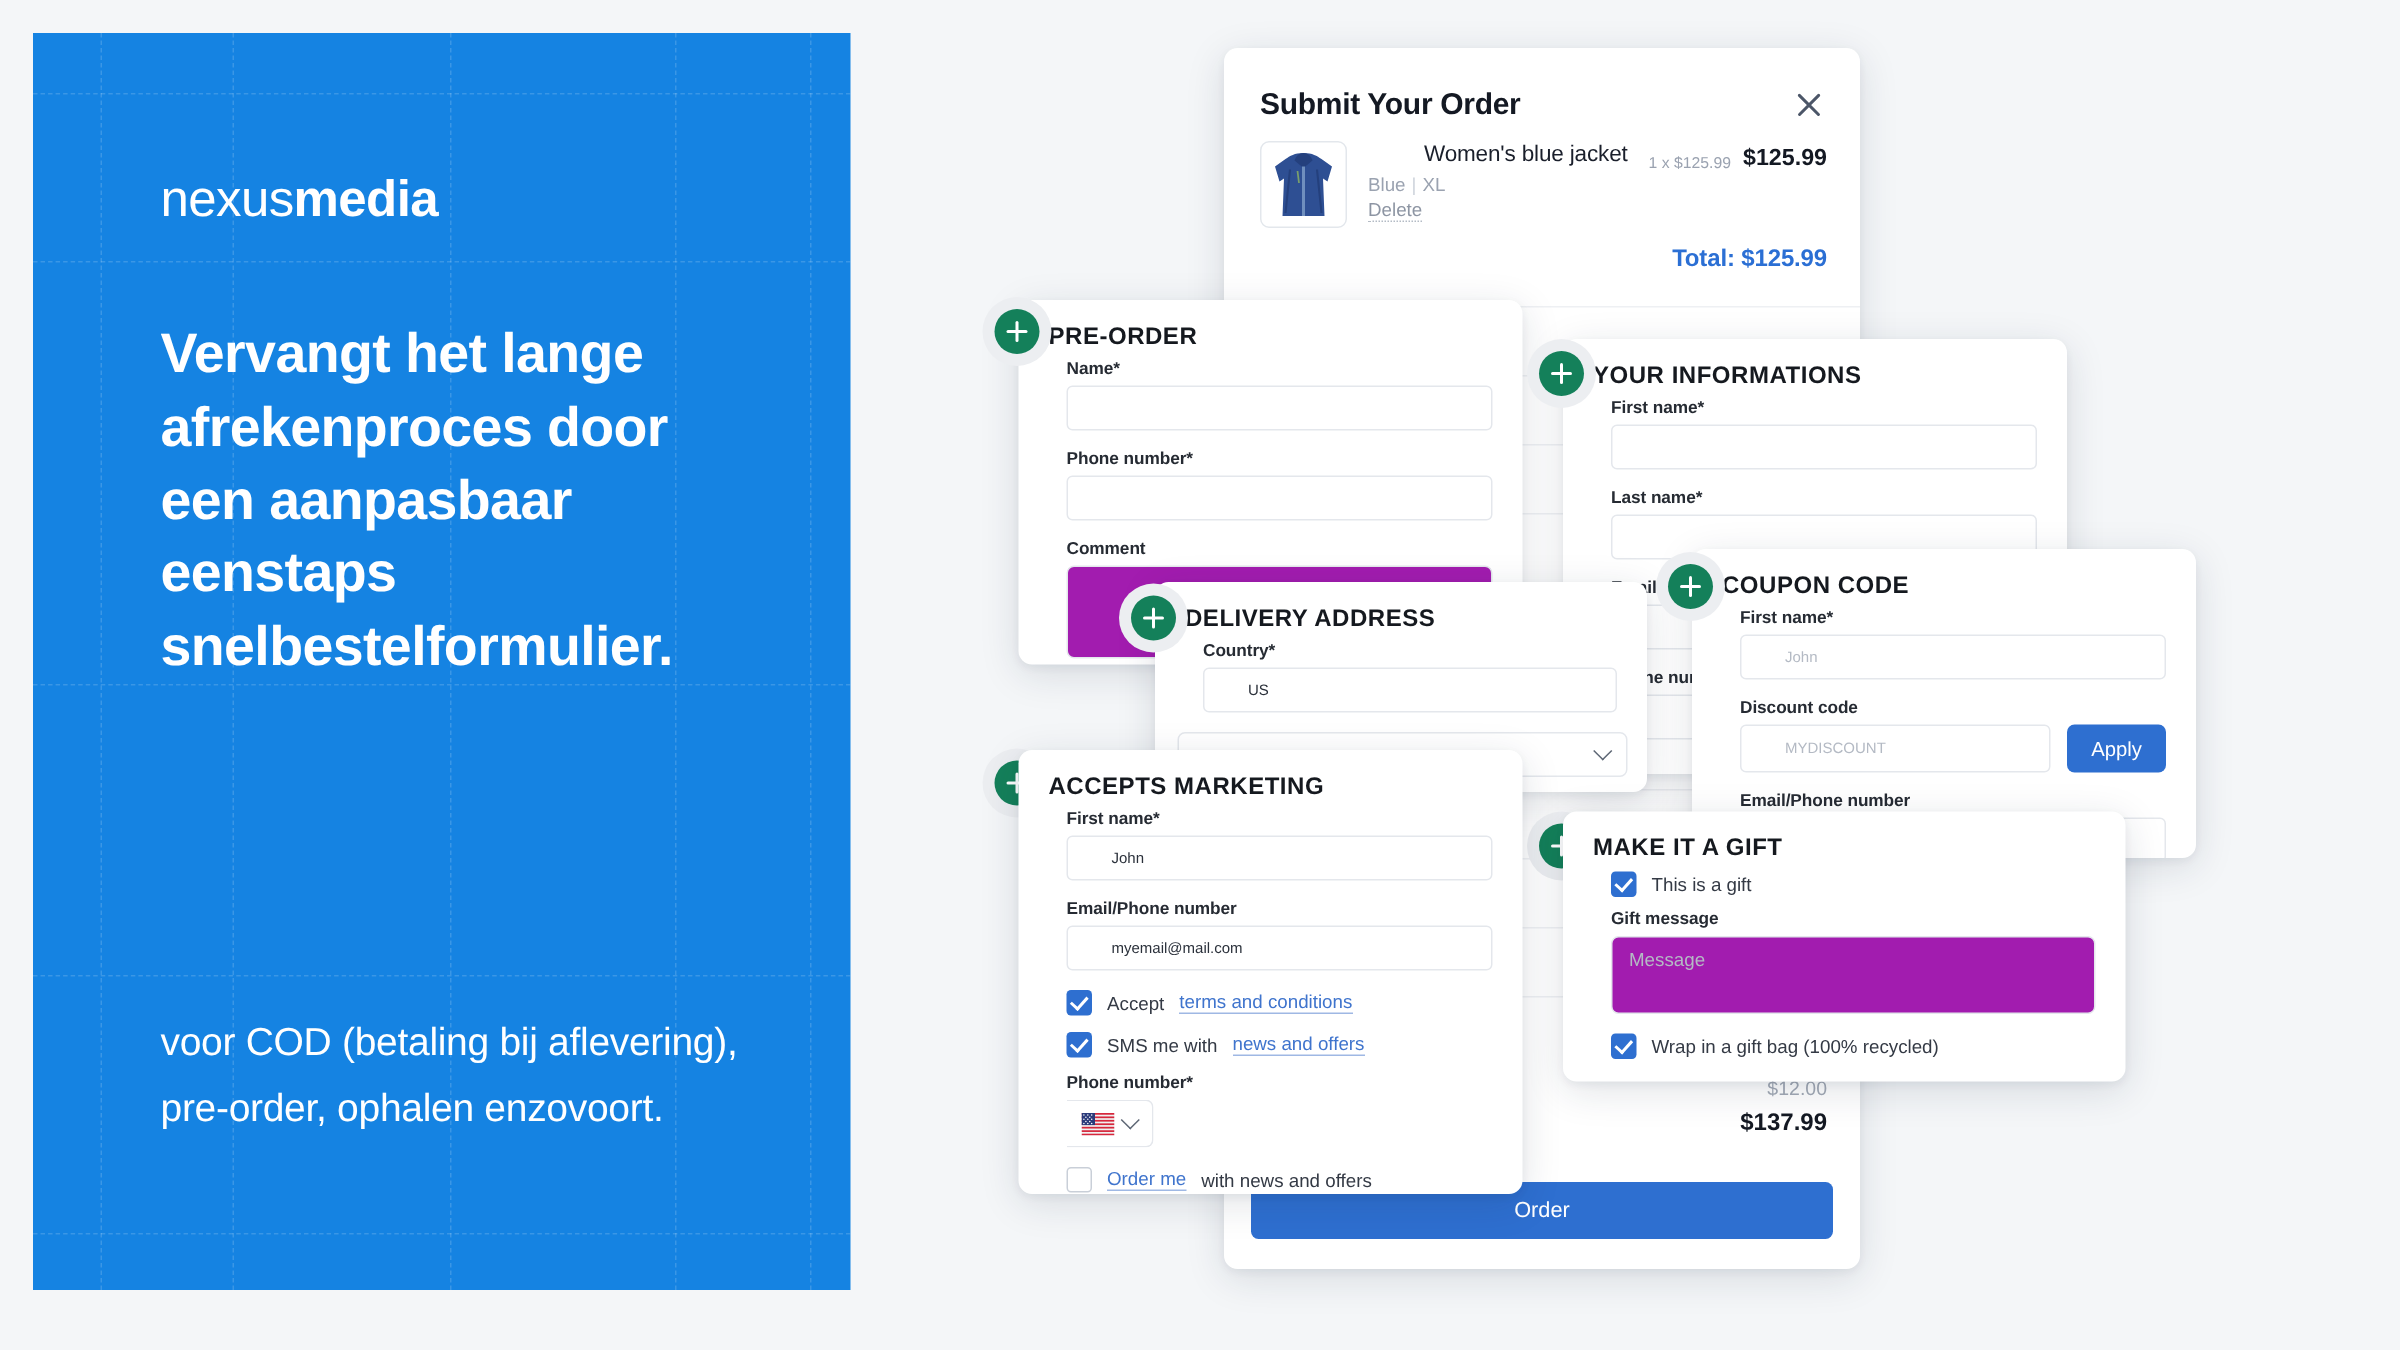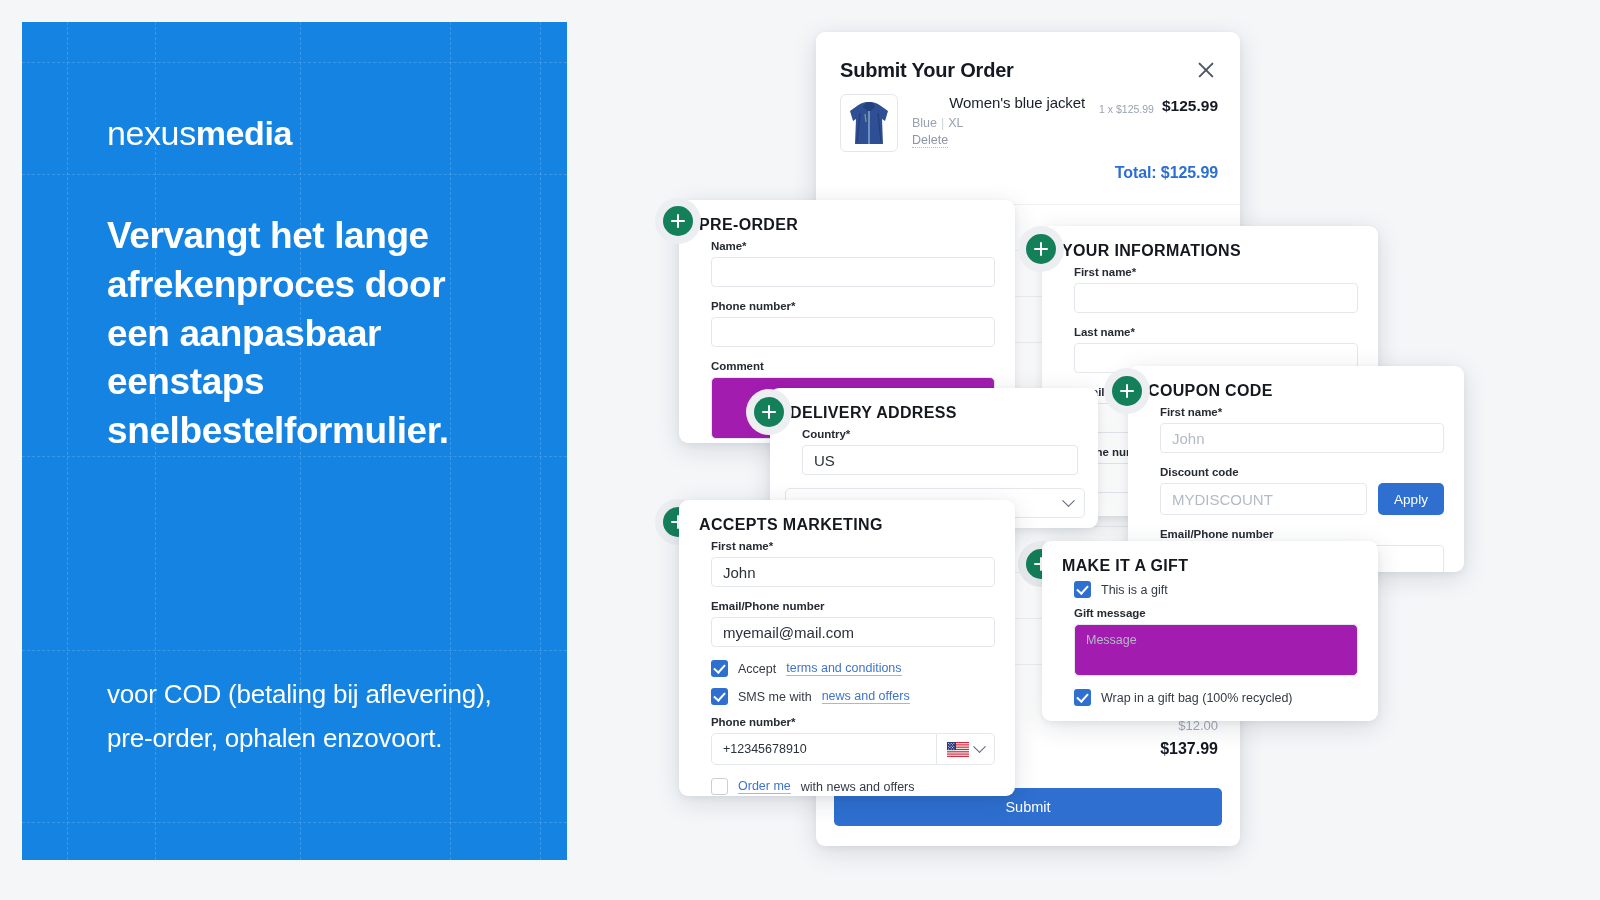--- a/index.html
+++ b/index.html
@@ -269,22 +269,22 @@
     margin-bottom: 5px;
     letter-spacing: -0.05px;
   }
   .finput {
     height: 30px;
     border: 1px solid #e4e7ec;
     border-radius: 4px;
     background: #fff;
     display: flex;
     align-items: center;
-    padding: 0 11px;
-    font-size: 15px;
+    padding: 0 29px;
+    font-size: 10px;
     color: #2b313b;
     margin-bottom: 13px;
     box-sizing: border-box;
   }
   .finput.ph { color: #b4bac4; }
   .ftext {
     height: 62px;
     border: 1px solid #e4e7ec;
     border-radius: 5px;
     background: #a21caf;
@@ -498,21 +498,21 @@
       <i style="top:414px"></i>
         <i style="top:460px"></i>
     </div>
 
     <div class="totals">
       <div class="t-row">$125.99</div>
       <div class="t-row">$12.00</div>
       <div class="t-grand">$137.99</div>
     </div>
 
-    <button class="submit-btn">Submit</button>
+    <button class="submit-btn">Order</button>
   </div>
 
   <div class="card fcard" style="left:679px; top:200px; width:336px; height:243px; z-index:2;">
     <div class="fcard-title">PRE-ORDER</div>
     <div class="fbody">
       <div class="flabel">Name*</div>
       <div class="finput"></div>
       <div class="flabel">Phone number*</div>
       <div class="finput"></div>
       <div class="flabel">Comment</div>
@@ -588,21 +588,20 @@
         <span class="lnk">terms and conditions</span>
       </div>
       <div class="cb-row">
         <span class="cb on"></span>
         <span>SMS me with</span>
         <span class="lnk">news and offers</span>
       </div>
 
       <div class="flabel">Phone number*</div>
       <div class="phone-wrap">
-        <div class="num">+12345678910</div>
         <div class="cc">
           <svg width="22" height="15" viewBox="0 0 22 15">
             <rect width="22" height="15" fill="#f0f0f0"></rect>
             <g fill="#d6273c">
               <rect y="0" width="22" height="1.15"></rect>
                 <rect y="2.3" width="22" height="1.15"></rect>
               <rect y="4.6" width="22" height="1.15"></rect>
                 <rect y="6.9" width="22" height="1.15"></rect>
               <rect y="9.2" width="22" height="1.15"></rect>
                 <rect y="11.5" width="22" height="1.15"></rect>
@@ -633,21 +632,21 @@
         <span class="cb off"></span>
         <span class="lnk">Order me</span>
         <span>with news and offers</span>
       </div>
     </div>
   </div>
   <div class="plus-badge" style="left:655px; top:499px;">
     <span class="dot"></span>
   </div>
 
-  <div class="card fcard" style="left:1042px; top:541px; width:336px; height:180px; z-index:7;">
+  <div class="card fcard" style="left:1042px; top:541px; width:336px; height:180px; z-index:7;padding-left:39px;">
     <div class="fcard-title">MAKE IT A GIFT</div>
     <div class="fbody">
       <div class="cb-row" style="margin-bottom:9px;">
         <span class="cb on"></span>
         <span>This is a gift</span>
       </div>
       <div class="flabel">Gift message</div>
       <div class="ftext" style="height:52px;">Message</div>
       <div class="cb-row" style="margin-bottom:0;">
         <span class="cb on"></span>

